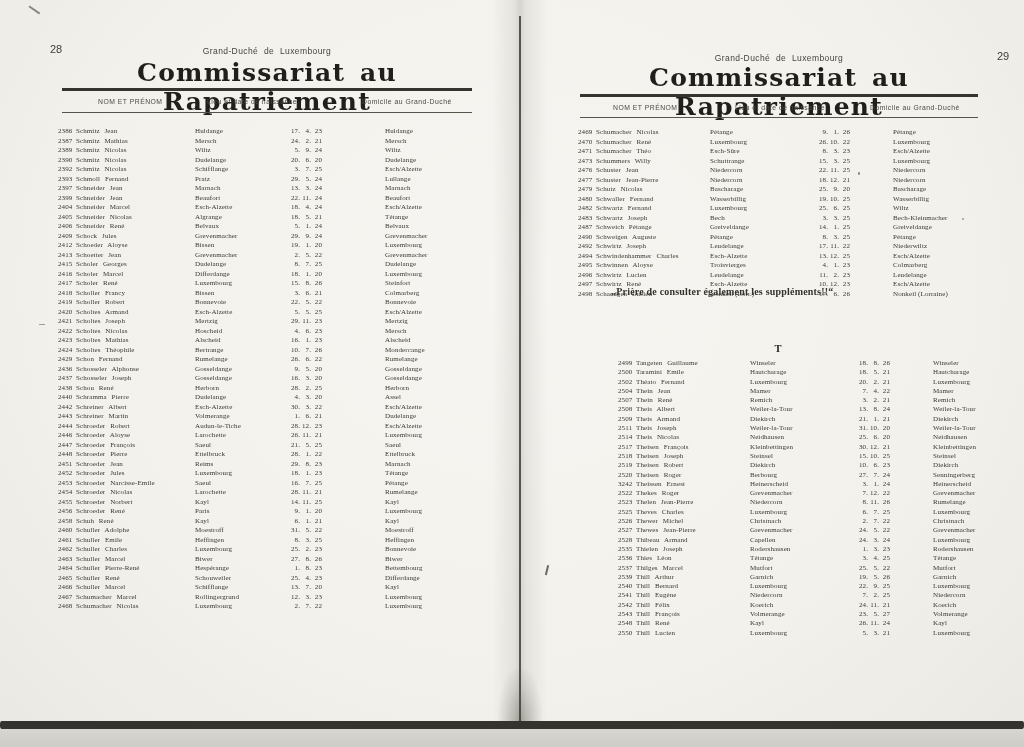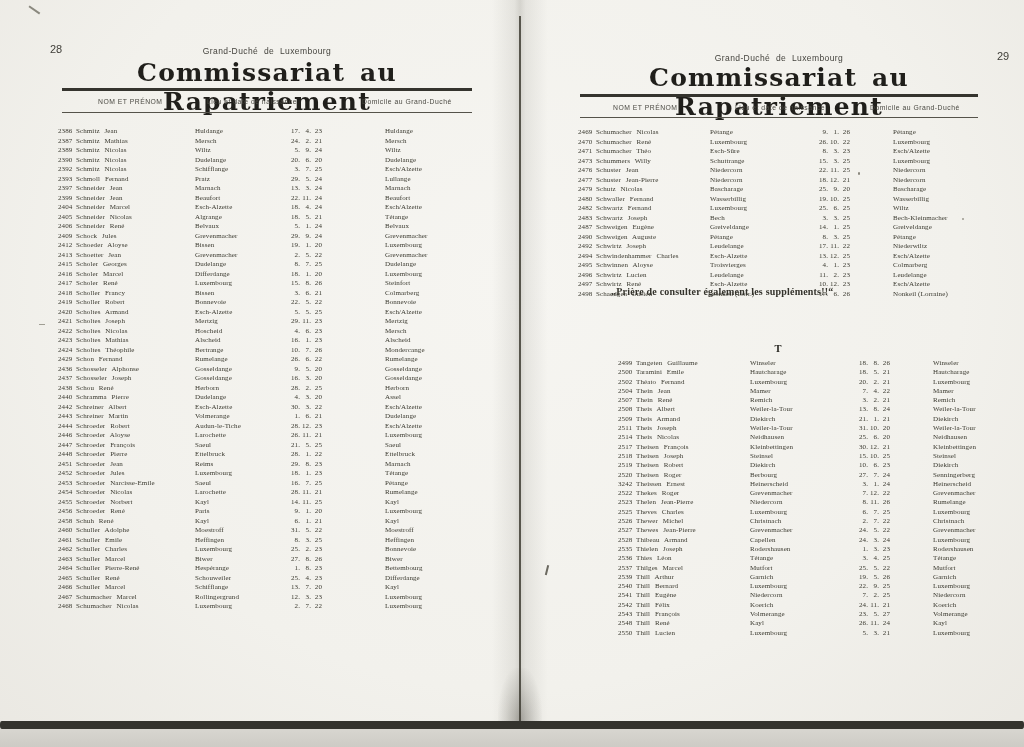--- a/index.html
+++ b/index.html
@@ -766,21 +766,21 @@
         <span class="c-place">Bech</span>
         <span class="c-date">
           <span class="c-d">3.</span>
           <span class="c-m">3.</span>
           <span class="c-y">25</span>
         </span>
         <span class="c-dom">Bech-Kleinmacher</span>
       </div>
       <div class="row">
         <span class="c-num">2487</span>
-        <span class="c-name">Schweigen Eugène</span>
+        <span class="c-name">Schweich Pétange</span>
         <span class="c-place">Greiveldange</span>
         <span class="c-date">
           <span class="c-d">14.</span>
           <span class="c-m">1.</span>
           <span class="c-y">25</span>
         </span>
         <span class="c-dom">Greiveldange</span>
       </div>
       <div class="row">
         <span class="c-num">2490</span>

